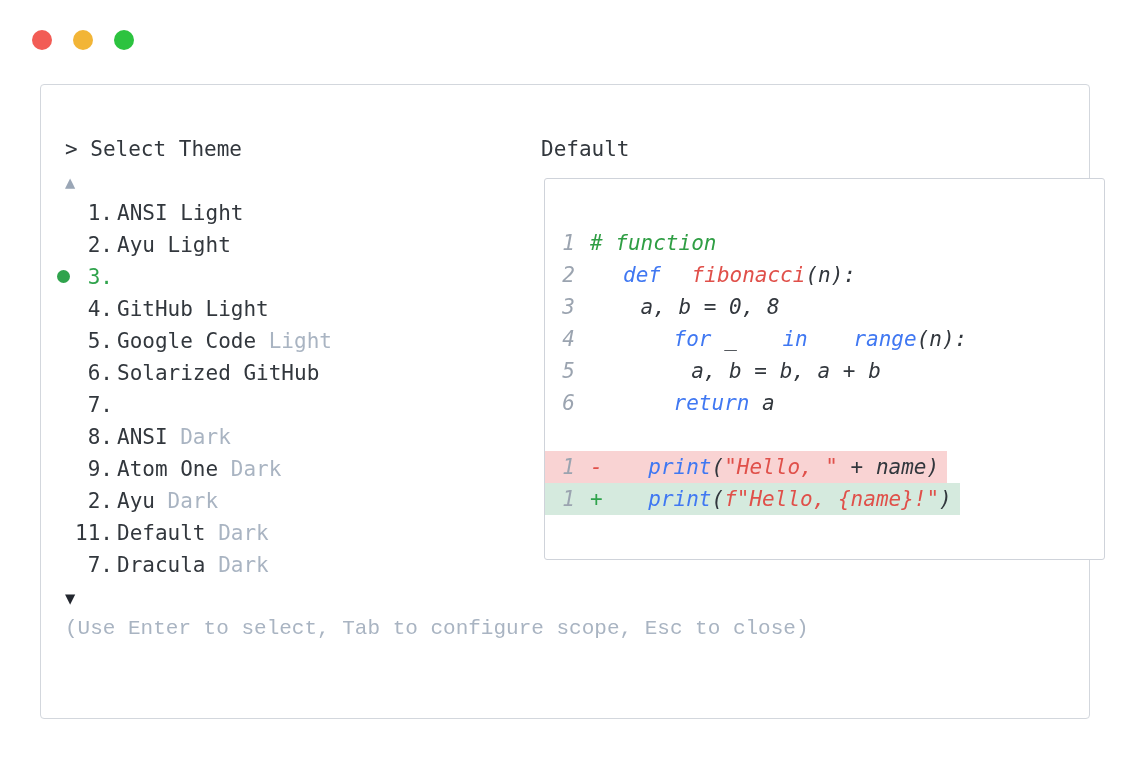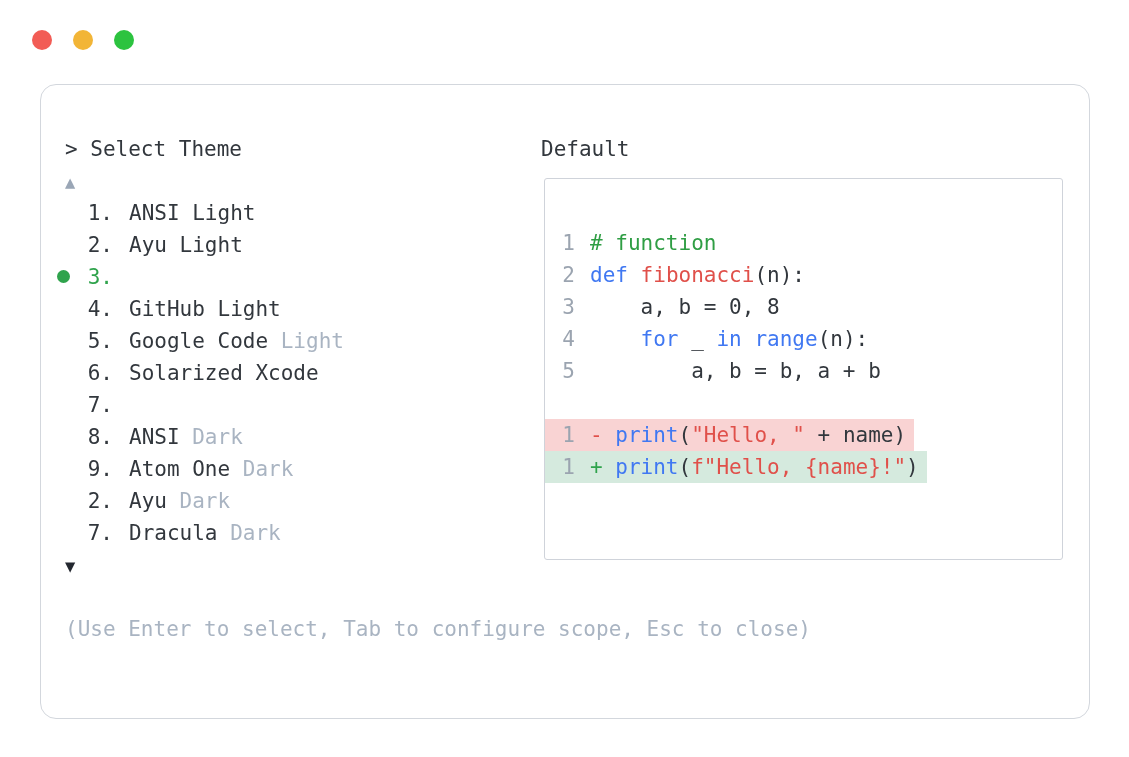--- a/index.html
+++ b/index.html
@@ -10,61 +10,61 @@
   
   .traffic-lights{position:absolute;left:32px;top:30px;display:flex;gap:21px;}
   .tl{width:20px;height:20px;border-radius:50%;display:inline-block;}
   .tl-close{background:var(--traffic_red);}
   .tl-min{background:var(--traffic_yellow);}
   .tl-zoom{background:var(--traffic_green);}
 
   
   .panel{
     position:absolute;left:40px;top:84px;width:1050px;height:635px;
-    box-sizing:border-box;border:1.5px solid var(--panel_border);border-radius:16px;
+    box-sizing:border-box;border:1.5px solid var(--panel_border);border-radius:4px;
     background:#ffffff;padding:48px 0 0 24px;
   }
   .cols{display:flex;}
   .left-col{width:476px;flex:0 0 476px;}
   .right-col{flex:1;}
 
   .row{height:32px;line-height:32px;font-size:21px;color:var(--text);white-space:pre;}
   .title{letter-spacing:0;}
 
   .indicator span{font-size:17px;}
   .ind-up{color:var(--scroll_up_color);}
   .ind-down{color:var(--scroll_down_color);}
 
   
   .t-row{display:flex;height:32px;line-height:32px;font-size:21px;color:var(--text);margin-left:-12px;cursor:default;}
   .t-row .marker{width:22px;flex:0 0 22px;position:relative;}
   .t-row .dot{position:absolute;left:4px;top:9px;width:13px;height:13px;border-radius:50%;background:var(--accent_green);}
   .t-row .num{width:38px;flex:0 0 38px;text-align:right;white-space:pre;}
-  .t-row .nm{margin-left:16px;white-space:pre;}
+  .t-row .nm{margin-left:4px;white-space:pre;}
   .t-row.selected .num,.t-row.selected .nm{color:var(--accent_green);}
   .muted{color:var(--muted);}
 
   
-  .help{margin-top:32px;height:32px;line-height:32px;font-size:21px;color:var(--muted);white-space:pre;}
+  .help{height:32px;line-height:32px;font-size:21px;color:var(--muted);white-space:pre;font-family:Liberation Mono, monospace;}
 
   
   .preview-box{
-    margin-top:13px;margin-left:3px;width:519px;height:382px;box-sizing:border-box;
+    margin-top:13px;margin-left:3px;width:561px;height:382px;box-sizing:border-box;
     border:1.5px solid var(--preview_border);border-radius:3px;background:#ffffff;
-    padding:48px 0 0 16px;overflow:hidden;
+    padding:48px 0 0 16px;overflow:hidden;font-style:italic;
   }
   .code-line{height:32px;line-height:32px;font-size:21px;white-space:pre;}
   .line-inner{display:inline-block;height:32px;}
   .line-inner.diff-removed{background:var(--diff_removed_bg);margin-left:-16px;padding:0 8px 0 16px;}
   .line-inner.diff-added{background:var(--diff_added_bg);margin-left:-16px;padding:0 8px 0 16px;}
   .lnum{display:inline-block;width:14px;margin-right:15px;text-align:right;color:var(--line_number);}
   .tok-plain{color:var(--text);}
   .tok-comment{color:var(--comment_green);}
-  .tok-keyword{color:var(--keyword_blue);}
-  .tok-function{color:var(--token_red);}
+  .tok-keyword{color:var(--keyword_blue);margin-left:33px;}
+  .tok-function{color:var(--token_red);margin-left:18px;}
   .tok-string{color:var(--token_red);}
   .tok-removed_sign{color:var(--token_red);}
   .tok-added_sign{color:var(--accent_green);}
 </style>
 </head>
 <body>
 
 <div class="traffic-lights" id="traffic-lights">
     <span class="tl tl-close"></span>
     <span class="tl tl-min"></span>
@@ -99,21 +99,21 @@
             <span class="nm">GitHub Light</span>
           </div>
           <div class="t-row">
             <span class="marker"></span>
             <span class="num">5.</span>
             <span class="nm">Google Code<span class="muted"> Light</span></span>
           </div>
           <div class="t-row">
             <span class="marker"></span>
             <span class="num">6.</span>
-            <span class="nm">Solarized Xcode</span>
+            <span class="nm">Solarized GitHub</span>
           </div>
           <div class="t-row">
             <span class="marker"></span>
             <span class="num">7.</span>
           </div>
           <div class="t-row">
             <span class="marker"></span>
             <span class="num">8.</span>
             <span class="nm">ANSI<span class="muted"> Dark</span></span>
           </div>
@@ -122,34 +122,40 @@
             <span class="num">9.</span>
             <span class="nm">Atom One<span class="muted"> Dark</span></span>
           </div>
           <div class="t-row">
             <span class="marker"></span>
             <span class="num">2.</span>
             <span class="nm">Ayu<span class="muted"> Dark</span></span>
           </div>
           <div class="t-row">
             <span class="marker"></span>
+            <span class="num">11.</span>
+            <span class="nm">Default<span class="muted"> Dark</span></span>
+          </div>
+          <div class="t-row">
+            <span class="marker"></span>
             <span class="num">7.</span>
             <span class="nm">Dracula<span class="muted"> Dark</span></span>
           </div>
         </div>
       <div class="row indicator ind-down"><span>▼</span></div>
     </div>
     <div class="right-col">
       <div class="row title">Default</div>
       <div class="preview-box" id="code-block">
           <div class="code-line"><span class="line-inner"><span class="lnum">1</span><span class="tok tok-comment"># function</span></span></div>
           <div class="code-line"><span class="line-inner"><span class="lnum">2</span><span class="tok tok-keyword">def</span><span class="tok tok-plain"> </span><span class="tok tok-function">fibonacci</span><span class="tok tok-plain">(n):</span></span></div>
           <div class="code-line"><span class="line-inner"><span class="lnum">3</span><span class="tok tok-plain">    a, b = 0, 8</span></span></div>
           <div class="code-line"><span class="line-inner"><span class="lnum">4</span><span class="tok tok-plain">    </span><span class="tok tok-keyword">for</span><span class="tok tok-plain"> _ </span><span class="tok tok-keyword">in</span><span class="tok tok-plain"> </span><span class="tok tok-keyword">range</span><span class="tok tok-plain">(n):</span></span></div>
           <div class="code-line"><span class="line-inner"><span class="lnum">5</span><span class="tok tok-plain">        a, b = b, a + b</span></span></div>
+          <div class="code-line"><span class="line-inner"><span class="lnum">6</span><span class="tok tok-plain">    </span><span class="tok tok-keyword">return</span><span class="tok tok-plain"> a</span></span></div>
           <div class="code-line"><span class="line-inner"></span></div>
           <div class="code-line"><span class="line-inner diff-removed"><span class="lnum">1</span><span class="tok tok-removed_sign">- </span><span class="tok tok-keyword">print</span><span class="tok tok-plain">(</span><span class="tok tok-string">"Hello, "</span><span class="tok tok-plain"> + name)</span></span></div>
           <div class="code-line"><span class="line-inner diff-added"><span class="lnum">1</span><span class="tok tok-added_sign">+ </span><span class="tok tok-keyword">print</span><span class="tok tok-plain">(</span><span class="tok tok-string">f"Hello, {name}!"</span><span class="tok tok-plain">)</span></span></div>
         </div>
     </div>
   </div>
   <div class="help">(Use Enter to select, Tab to configure scope, Esc to close)</div>
 </div>
 
 </body></html>

